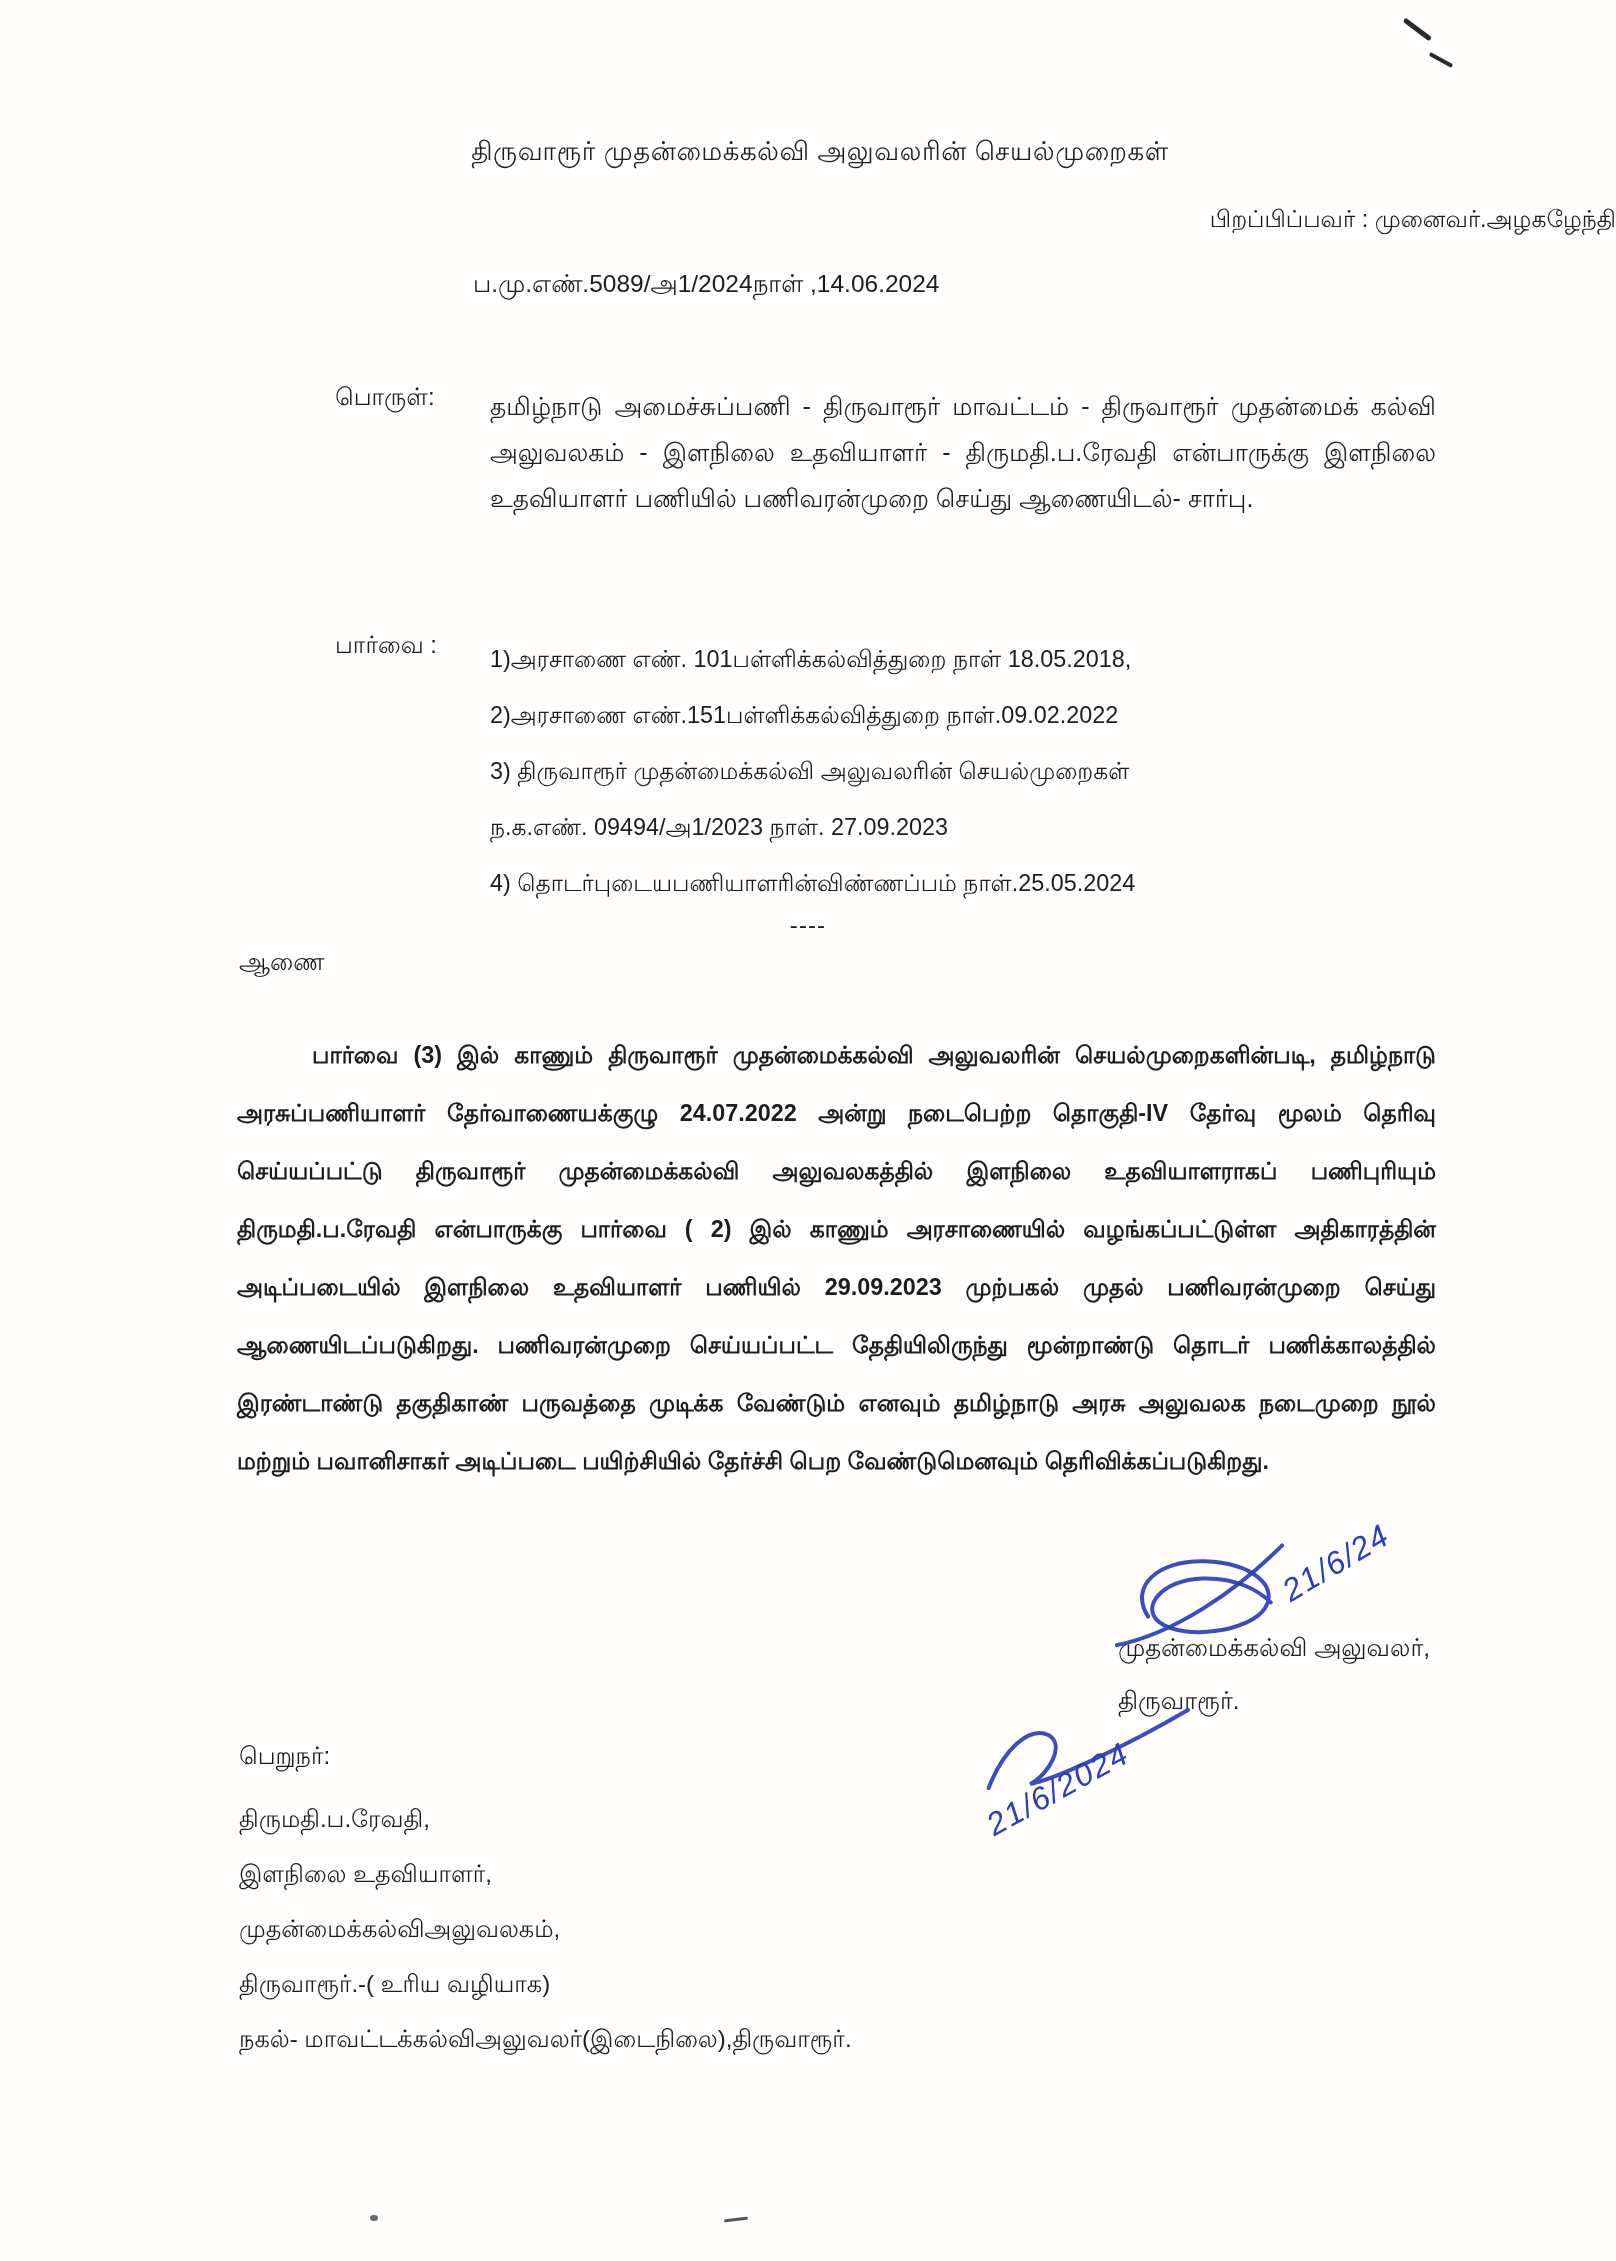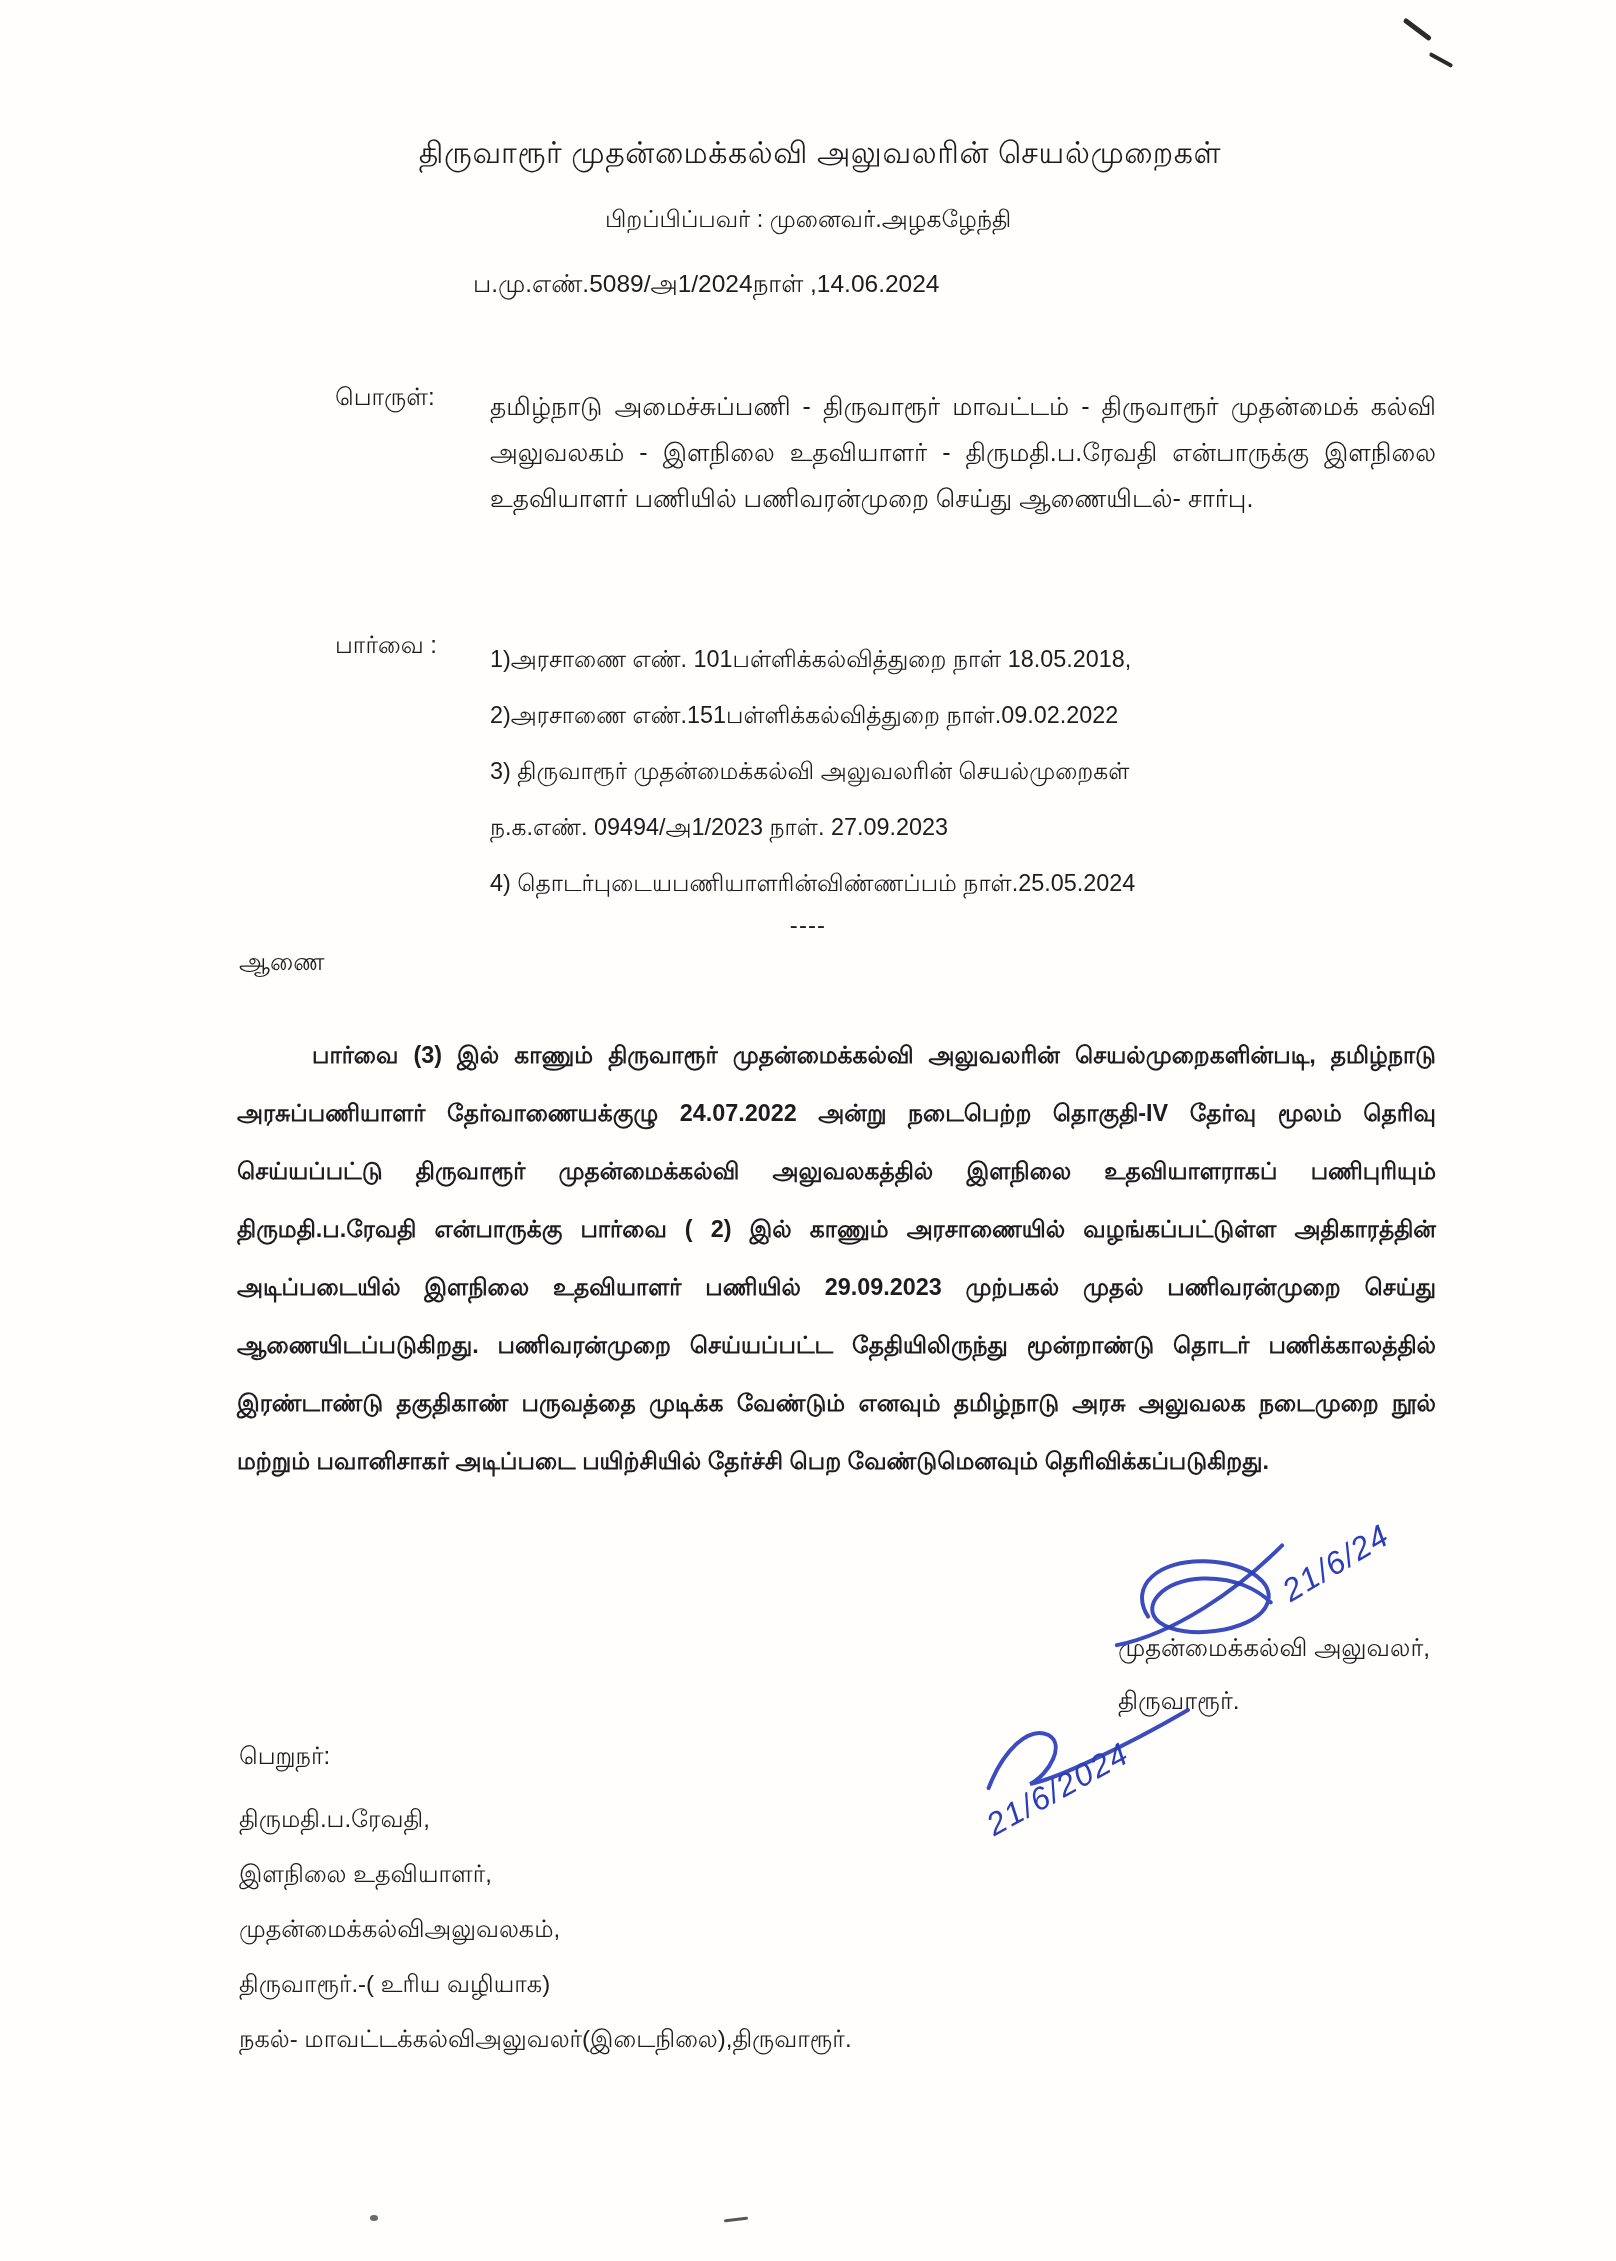--- a/index.html
+++ b/index.html
@@ -14,27 +14,27 @@
   .page {
     position:absolute; inset:0;
     background:#fffefd;
     overflow:hidden;
   }
   .abs { position:absolute; }
 
   .title {
     top:136px; left:0; right:0;
     text-align:center;
-    font-size:30px; font-weight:400;
+    font-size:26px; font-weight:400;
     letter-spacing:0.6px;
     margin-left:24px;
   }
   .issuer {
     top:206px; left:0; right:0;
-    text-align:center;
+    text-align:right;
     font-size:23.4px;
   }
   .refline {
     top:270px; left:473px;
     font-size:24.5px;
     display:flex;
   }
   .refline .date { }
 
   .section-label {

